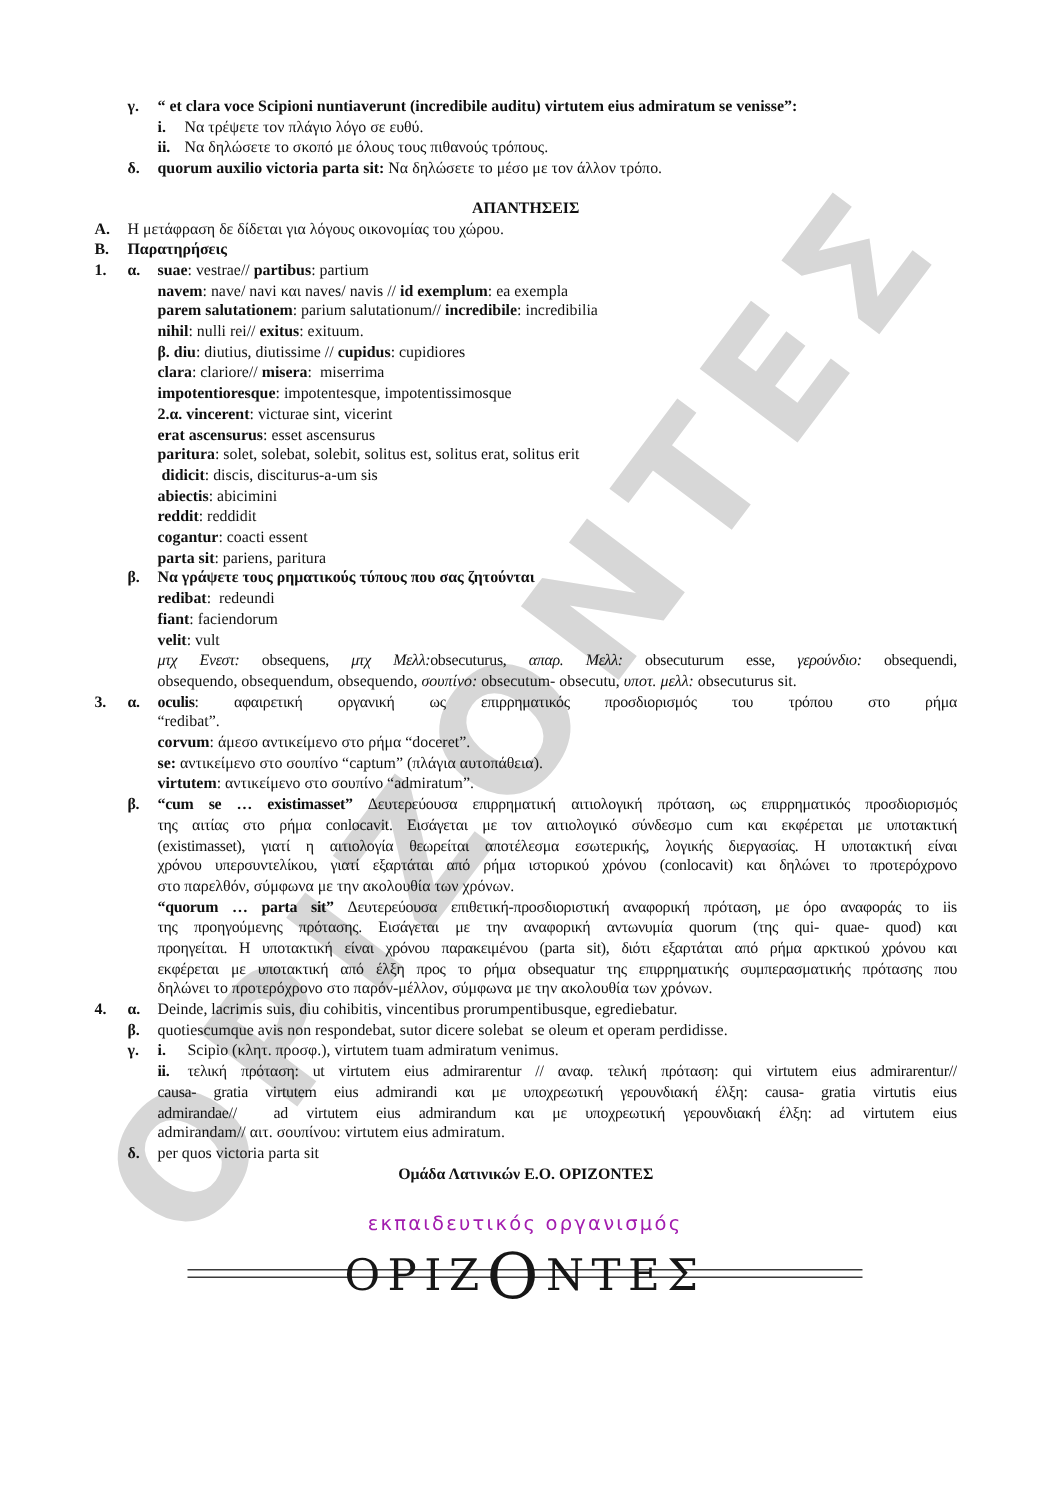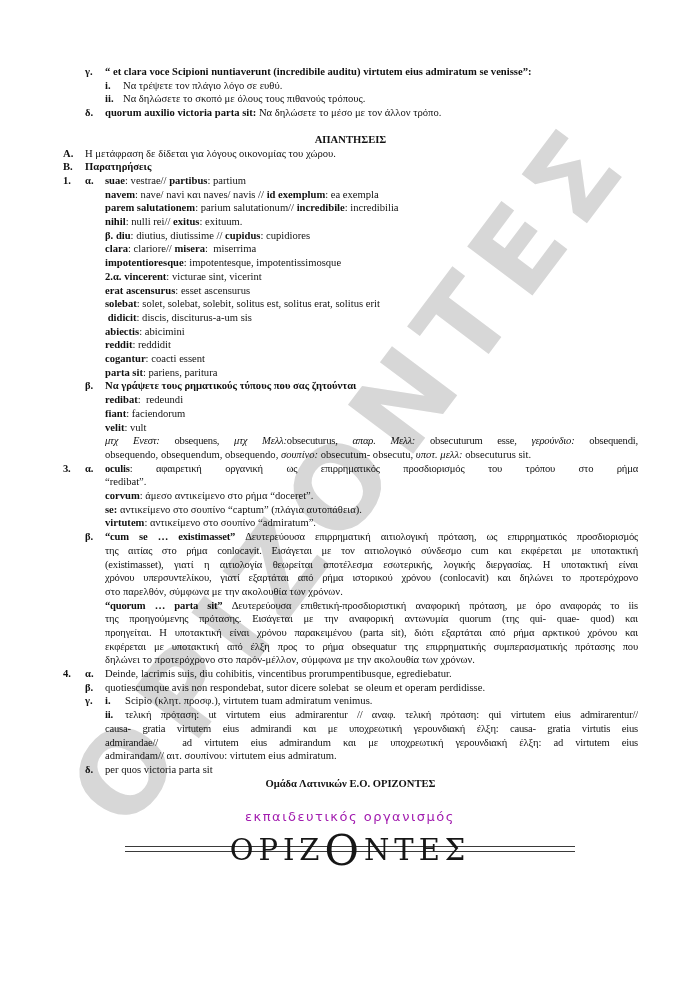--- a/index.html
+++ b/index.html
@@ -111,21 +111,21 @@
       <div class="ln lft" style="padding-left: 0px;"><span class="b mk" style="width: 22px;">B.</span><span class="b">Παρατηρήσεις</span></div>
       <div class="ln lft" style="padding-left: 0px;"><span class="b mk" style="width: 22px;">1.</span><span class="b mk" style="width: 20px;">α.</span><span class="b">suae</span><span>: vestrae// </span><span class="b">partibus</span><span>: partium</span></div>
       <div class="ln lft" style="padding-left: 42px;"><span class="b">navem</span><span>: nave/ navi και naves/ navis // </span><span class="b">id exemplum</span><span>: ea exempla</span></div>
       <div class="ln lft" style="padding-left: 42px;"><span class="b">parem salutationem</span><span>: parium salutationum// </span><span class="b">incredibile</span><span>: incredibilia</span></div>
       <div class="ln lft" style="padding-left: 42px;"><span class="b">nihil</span><span>: nulli rei// </span><span class="b">exitus</span><span>: exituum.</span></div>
       <div class="ln lft" style="padding-left: 42px;"><span class="b">β. diu</span><span>: diutius, diutissime // </span><span class="b">cupidus</span><span>: cupidiores</span></div>
       <div class="ln lft" style="padding-left: 42px;"><span class="b">clara</span><span>: clariore// </span><span class="b">misera</span><span>:&nbsp; miserrima</span></div>
       <div class="ln lft" style="padding-left: 42px;"><span class="b">impotentioresque</span><span>: impotentesque, impotentissimosque</span></div>
       <div class="ln lft" style="padding-left: 42px;"><span class="b">2.α. vincerent</span><span>: victurae sint, vicerint</span></div>
       <div class="ln lft" style="padding-left: 42px;"><span class="b">erat ascensurus</span><span>: esset ascensurus</span></div>
-      <div class="ln lft" style="padding-left: 42px;"><span class="b">solebat</span><span>: solet, solebat, solebit, solitus est, solitus erat, solitus erit</span></div>
+      <div class="ln lft" style="padding-left: 42px;"><span class="b">paritura</span><span>: solet, solebat, solebit, solitus est, solitus erat, solitus erit</span></div>
       <div class="ln lft" style="padding-left: 42px;"><span class="b">&nbsp;didicit</span><span>: discis, disciturus-a-um sis</span></div>
       <div class="ln lft" style="padding-left: 42px;"><span class="b">abiectis</span><span>: abicimini</span></div>
       <div class="ln lft" style="padding-left: 42px;"><span class="b">reddit</span><span>: reddidit</span></div>
       <div class="ln lft" style="padding-left: 42px;"><span class="b">cogantur</span><span>: coacti essent</span></div>
       <div class="ln lft" style="padding-left: 42px;"><span class="b">parta sit</span><span>: pariens, paritura</span></div>
       <div class="ln lft" style="padding-left: 22px;"><span class="b mk" style="width: 20px;">β.</span><span class="b">Να γράψετε τους ρηματικούς τύπους που σας ζητούνται</span></div>
       <div class="ln lft" style="padding-left: 42px;"><span class="b">redibat</span><span>:&nbsp; redeundi</span></div>
       <div class="ln lft" style="padding-left: 42px;"><span class="b">fiant</span><span>: faciendorum</span></div>
       <div class="ln lft" style="padding-left: 42px;"><span class="b">velit</span><span>: vult</span></div>
       <div class="ln jst" style="padding-left: 42px;"><span class="i">μτχ Ενεστ:</span><span> obsequens, </span><span class="i">μτχ Μελλ:</span><span>obsecuturus, </span><span class="i">απαρ. Μελλ:</span><span> obsecuturum esse, </span><span class="i">γερούνδιο:</span><span> obsequendi,</span></div>

